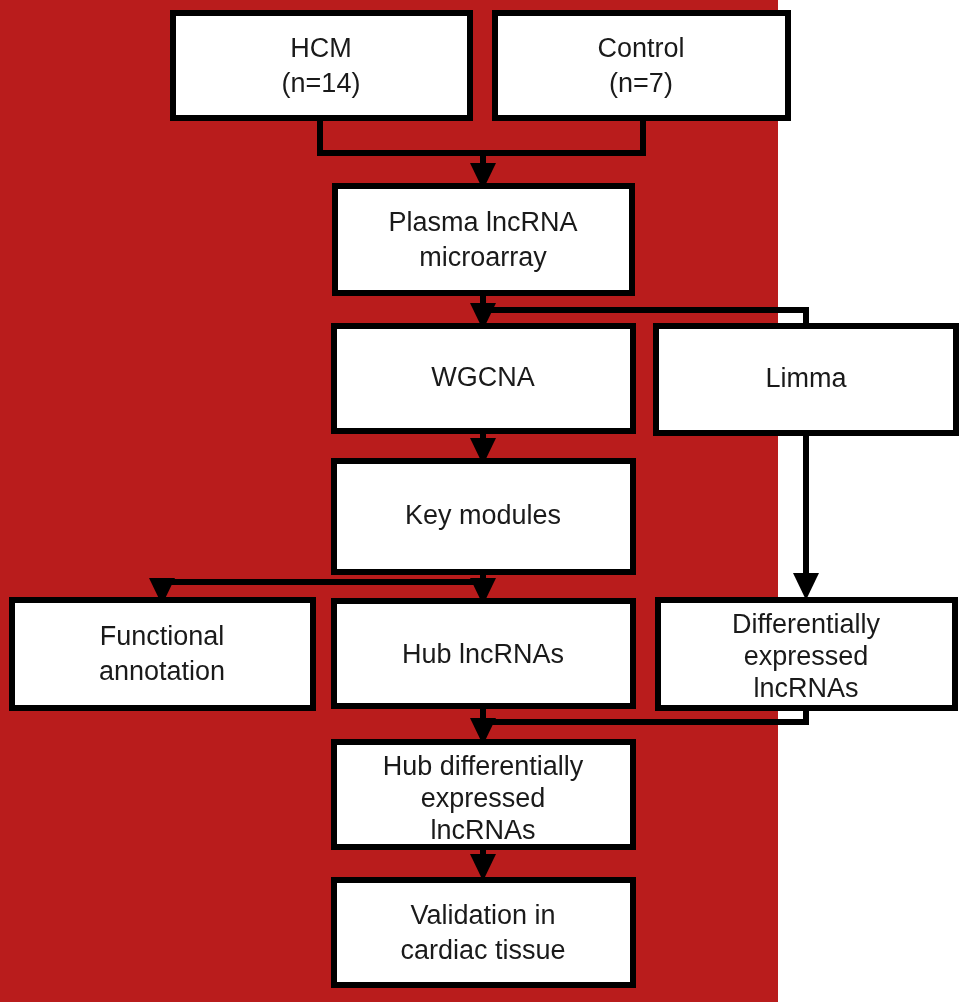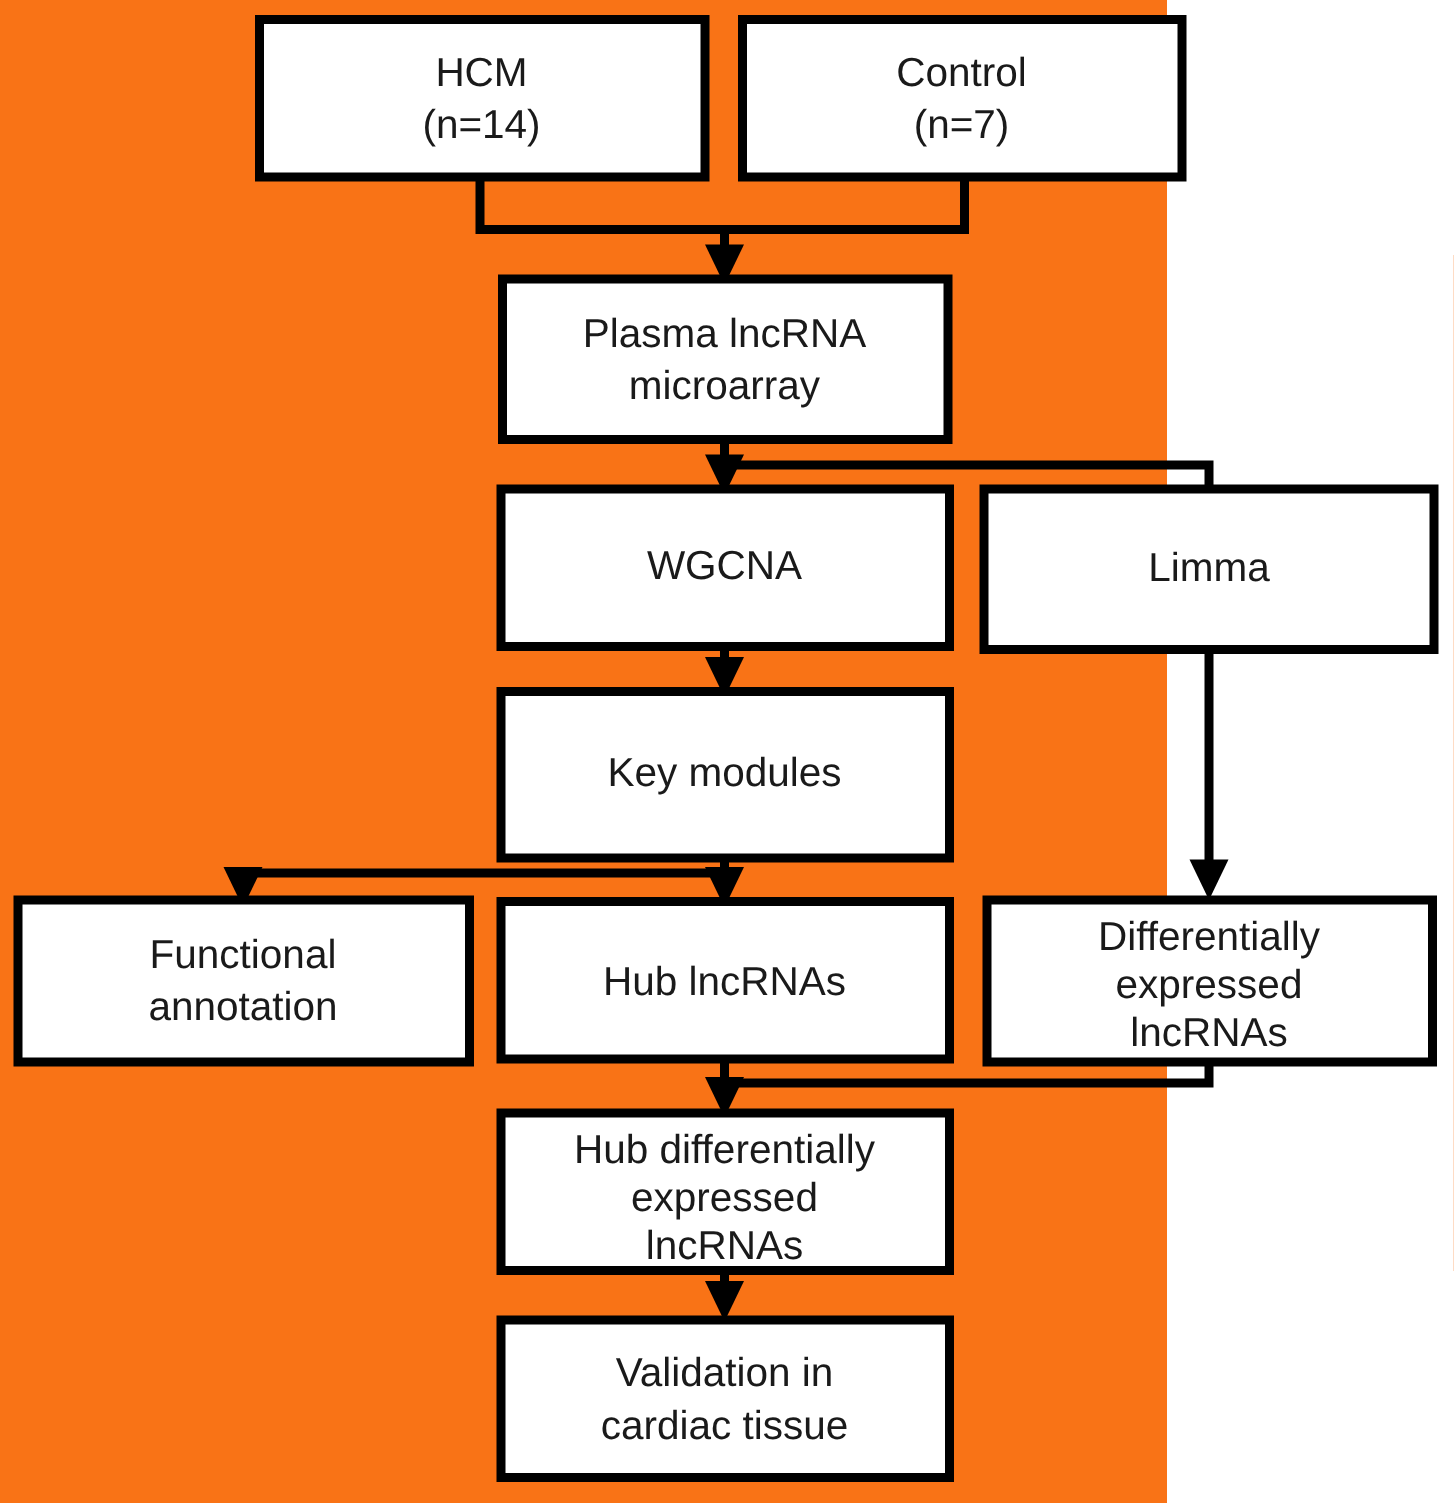--- a/index.html
+++ b/index.html
@@ -10,21 +10,21 @@
   body {
     width: 969px;
     height: 1002px;
     font-family: "Liberation Sans", sans-serif;
     overflow: hidden;
   }
   #flowchart-root {
     position: relative;
     width: 778px;
     height: 1002px;
-    background: #f97316;
+    background: #b91c1c;
   }
   svg#flow-svg {
     display: block;
     width: 969px;
     height: 1002px;
   }
   .node-rect {
     fill: #ffffff;
     stroke: #000000;
     stroke-width: 6;

